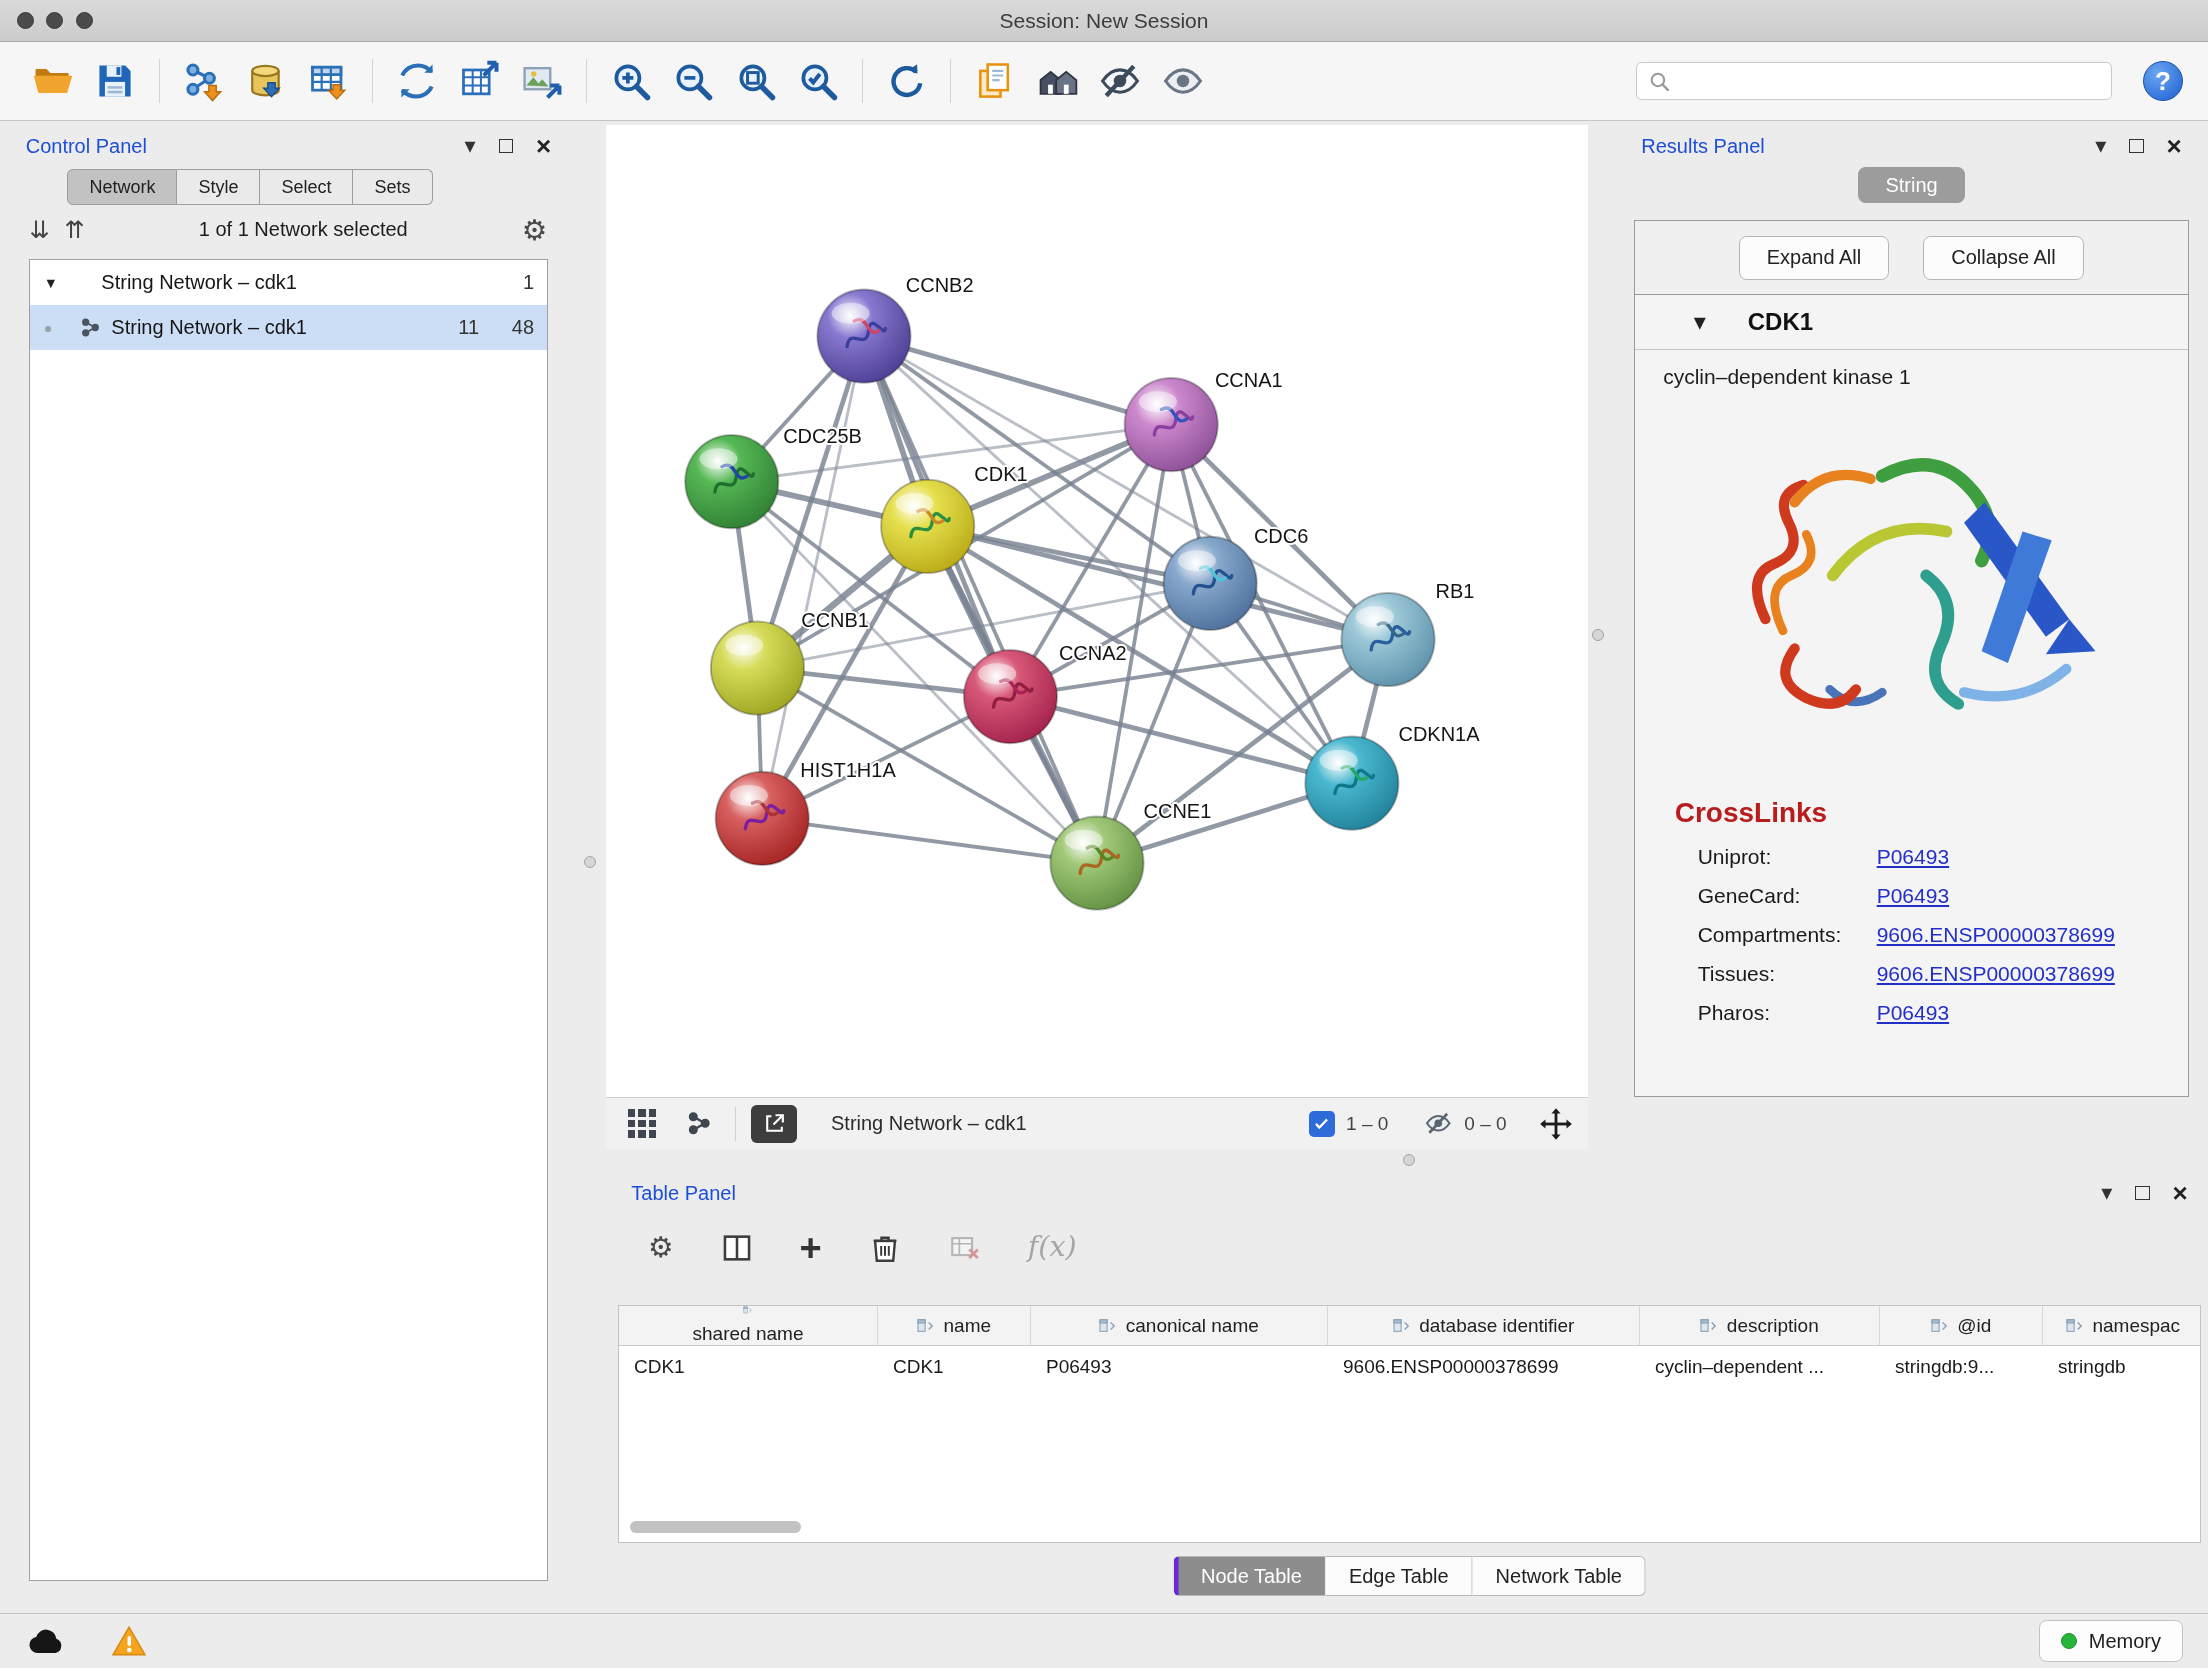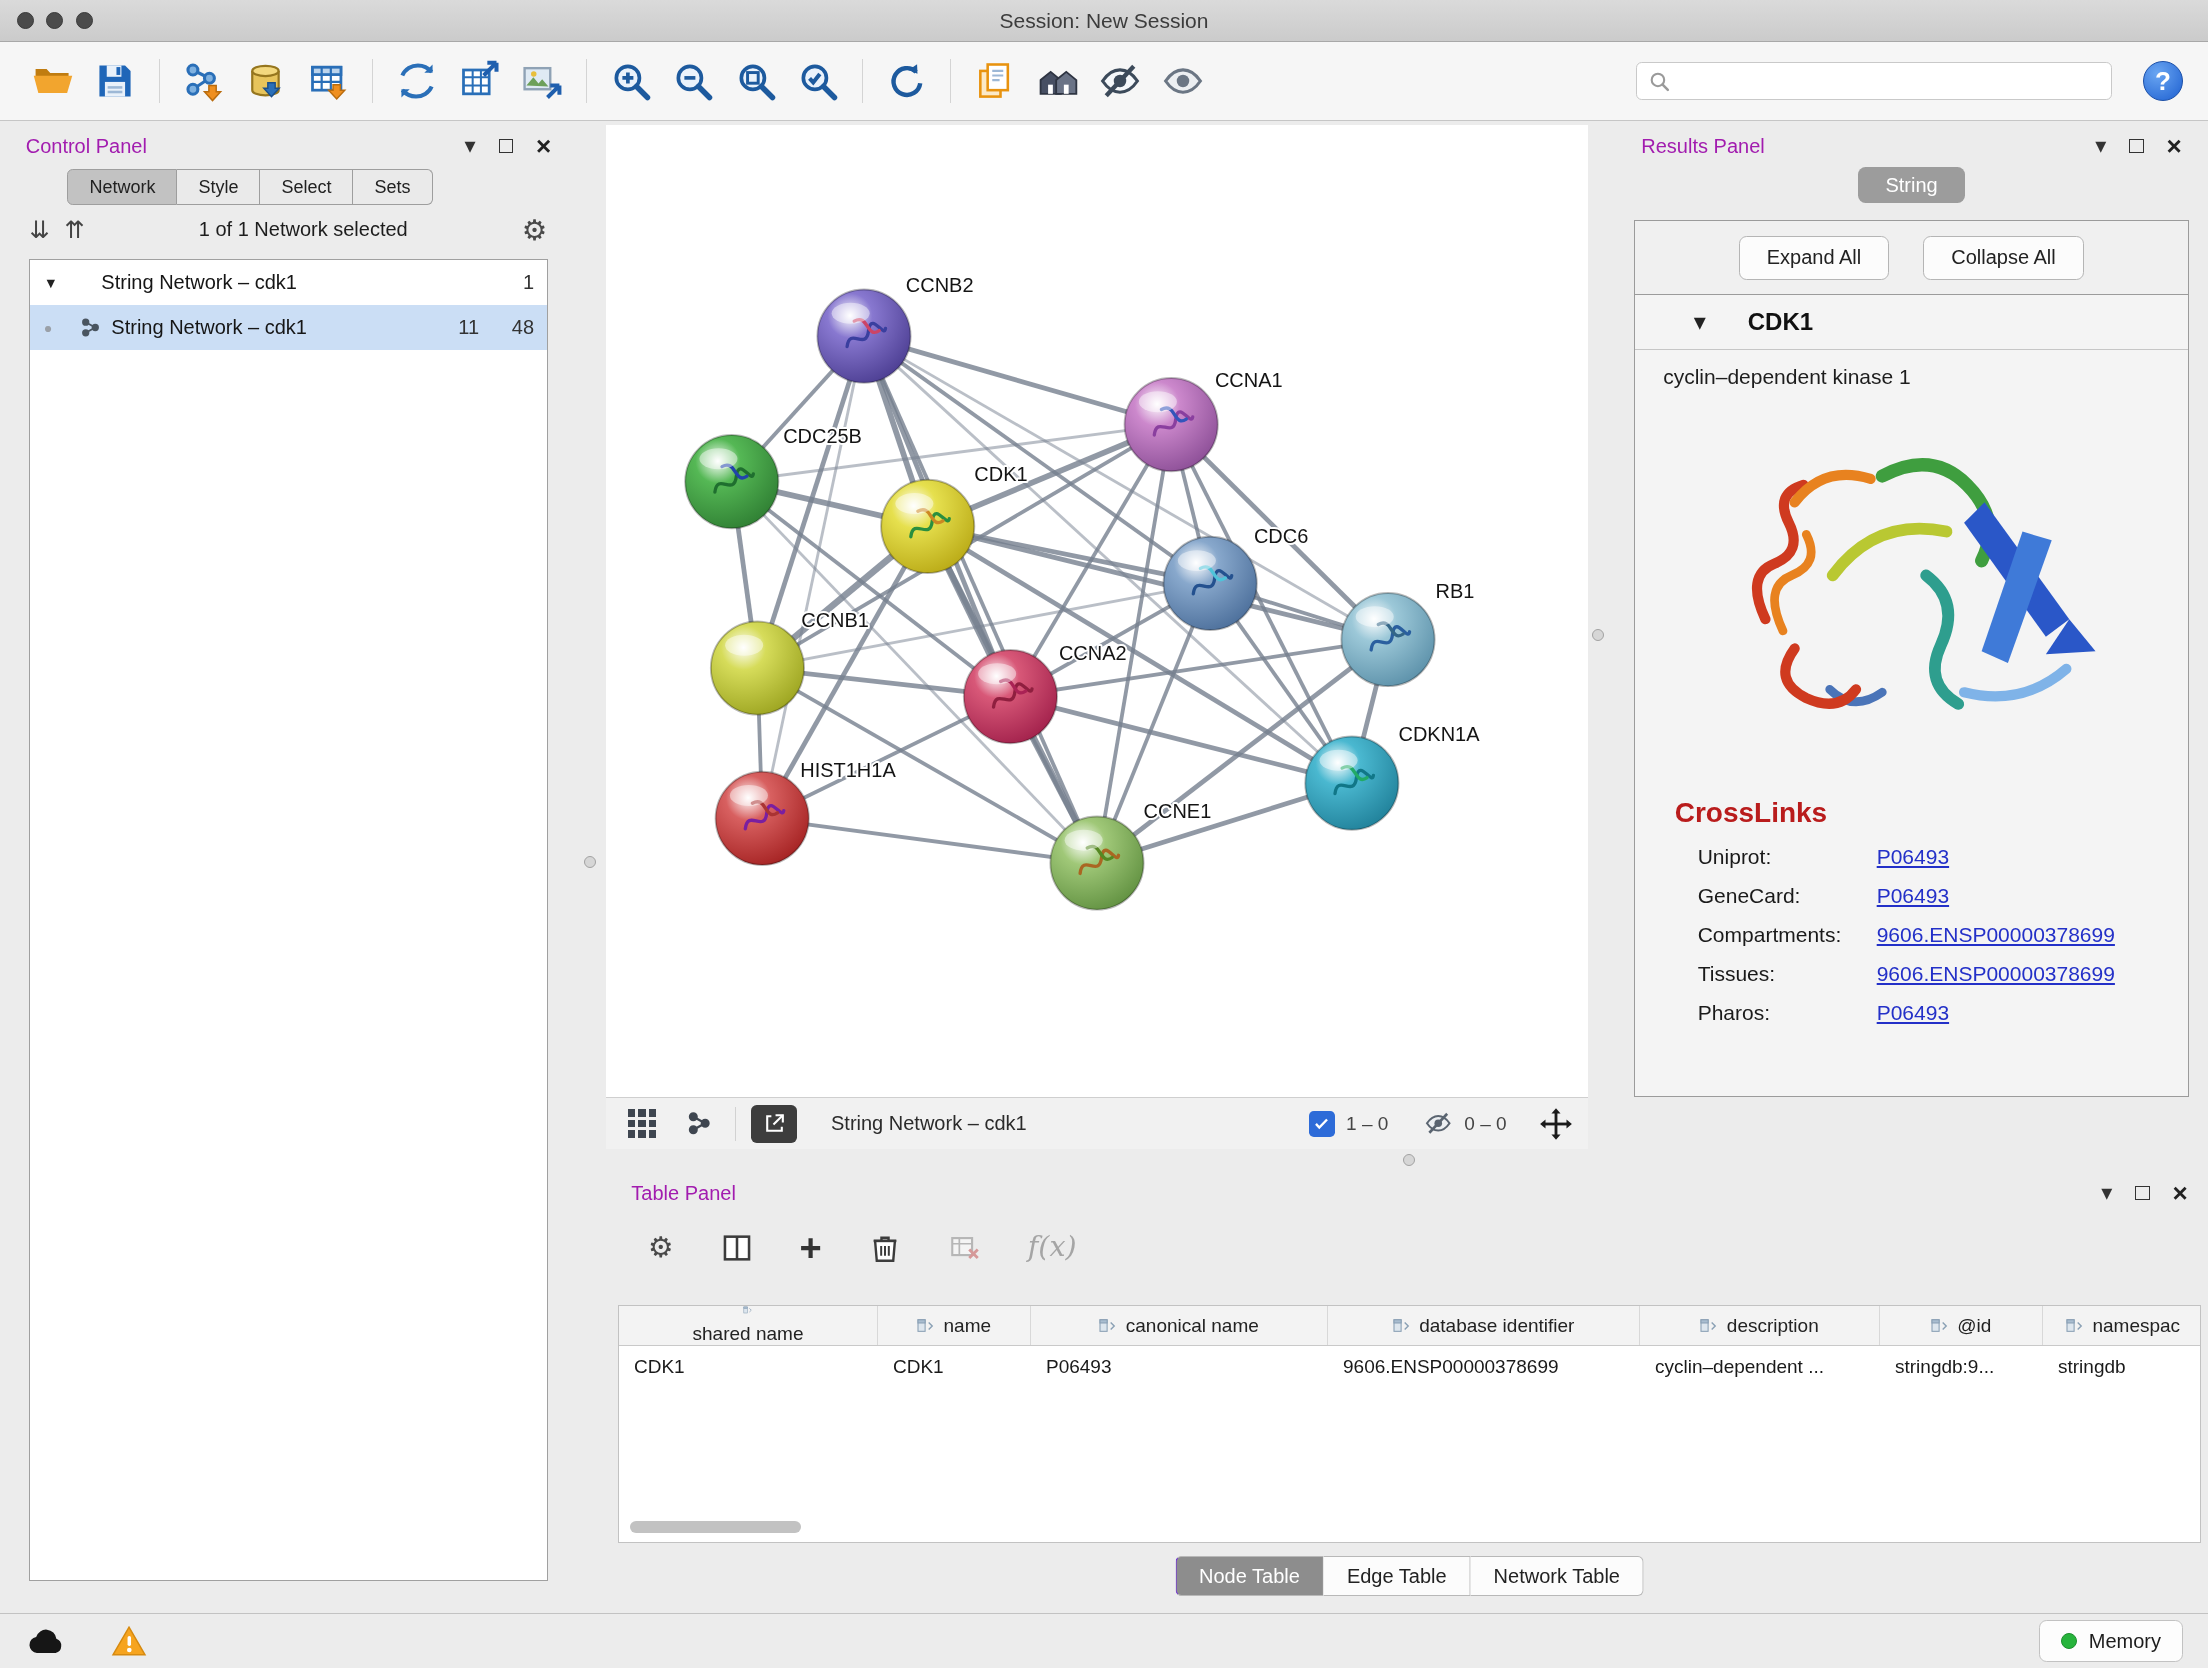--- a/index.html
+++ b/index.html
@@ -18,21 +18,21 @@
 .tbtn{width:55px;height:59px;border:none;background:transparent;display:flex;align-items:center;justify-content:center;cursor:pointer}
 .tbtn svg{width:44px;height:44px}
 .tsep{width:1px;height:44px;background:#d4d4d4;margin:0 8.6px}
 .searchwrap{margin-left:auto;width:476px;height:38px;background:#fff;border:1px solid #c9c9c9;border-radius:5.7px;display:flex;align-items:center;padding:0 9.5px;gap:7.6px}
 .searchwrap svg{width:25px;height:25px;flex:none}
 .searchwrap input{border:none;outline:none;flex:1;font-size:19px;font-family:inherit;background:transparent;color:#222}
 .helpbtn{width:40px;height:40px;border-radius:50%;background:radial-gradient(circle at 35% 30%,#6aa6f2,#1d5fd0);color:#fff;font-size:26px;font-weight:bold;display:flex;align-items:center;justify-content:center;margin-left:23px;border:1px solid #1a4fa8;cursor:pointer}
 
 
 .panel-h{height:42px;display:flex;align-items:center;padding:0 13.3px;gap:9.5px}
-.panel-title{font-size:20px;color:#a21caf}
+.panel-title{font-size:20px;color:#1d4ed8}
 .ph-icons{margin-left:auto;display:flex;align-items:center;gap:23px}
 .ph-caret{font-size:22px;color:#333;line-height:1;cursor:pointer}
 .ph-float{width:14.3px;height:14.3px;border:1.9px solid #333;cursor:pointer}
 .ph-close{font-size:26px;font-weight:700;color:#222;line-height:1;cursor:pointer}
 
 
 .control-panel{position:absolute;left:12.4px;top:125px;width:552px;height:1470px}
 .ctabs{display:flex;margin:1.9px 0 0 55px;width:max-content}
 .ctab{padding:6.7px 21px;font-size:18px;border:1px solid #9e9e9e;border-left:none;background:#eaeaea;color:#222;cursor:pointer}
 .ctab:first-child{border-left:1px solid #9e9e9e;border-radius:5.7px 0 0 5.7px}
@@ -91,21 +91,21 @@
 .tp-toolbar svg{display:block}
 .tp-table{position:absolute;left:0;top:133px;width:1583px;height:238px;background:#fff;border:1px solid #c2c2c2}
 .thead{display:flex;height:40px;background:#f3f3f3;border-bottom:1px solid #c9c9c9}
 .thcell{display:flex;align-items:center;justify-content:center;gap:8.6px;font-size:19px;color:#222;border-right:1px solid #d8d8d8;overflow:hidden;flex:none;cursor:pointer}
 .thcell:last-child{border-right:none}
 .tdrow{display:flex;height:42px}
 .tdcell{padding:9.5px 3.8px 0 15px;font-size:19px;color:#1a1a1a;white-space:nowrap;overflow:hidden;flex:none}
 .hscroll{position:absolute;left:11.4px;bottom:8.6px;width:171px;height:12.4px;background:#c2c2c2;border-radius:6.7px;cursor:pointer}
 .ttabs{position:absolute;left:50%;transform:translateX(-50%);top:384px;display:flex}
 .ttab{font-size:20px;padding:7.6px 23px;background:#fcfcfc;border:1px solid #b8b8b8;border-left:none;color:#222;cursor:pointer}
-.ttab:first-child{border-left:1px solid #6d28d9;border-radius:5.7px 0 0 5.7px}
+.ttab:first-child{border-left:5px solid #6d28d9;border-radius:5.7px 0 0 5.7px}
 .ttab:last-child{border-radius:0 5.7px 5.7px 0}
 .ttab.sel{background:#8d8d8d;color:#fff}
 
 
 .statusbar{position:absolute;left:0;right:0;bottom:0;height:55px;background:#ececec;border-top:1px solid #c2c2c2;display:flex;align-items:center;padding:0 25px;gap:44px}
 .memory{margin-left:auto;display:flex;align-items:center;gap:11.4px;background:#fdfdfd;border:1px solid #c2c2c2;border-radius:7.6px;padding:8.6px 21px;font-size:20px;color:#1d1d1d;cursor:pointer}
 .memdot{width:16px;height:16px;border-radius:50%;background:#27b43c;border:1px solid #1d8f2e}
 
 .handle{position:absolute;width:12.4px;height:12.4px;border-radius:50%;background:#d6d6d6;border:1px solid #a2a2a2;cursor:pointer}
 </style>

